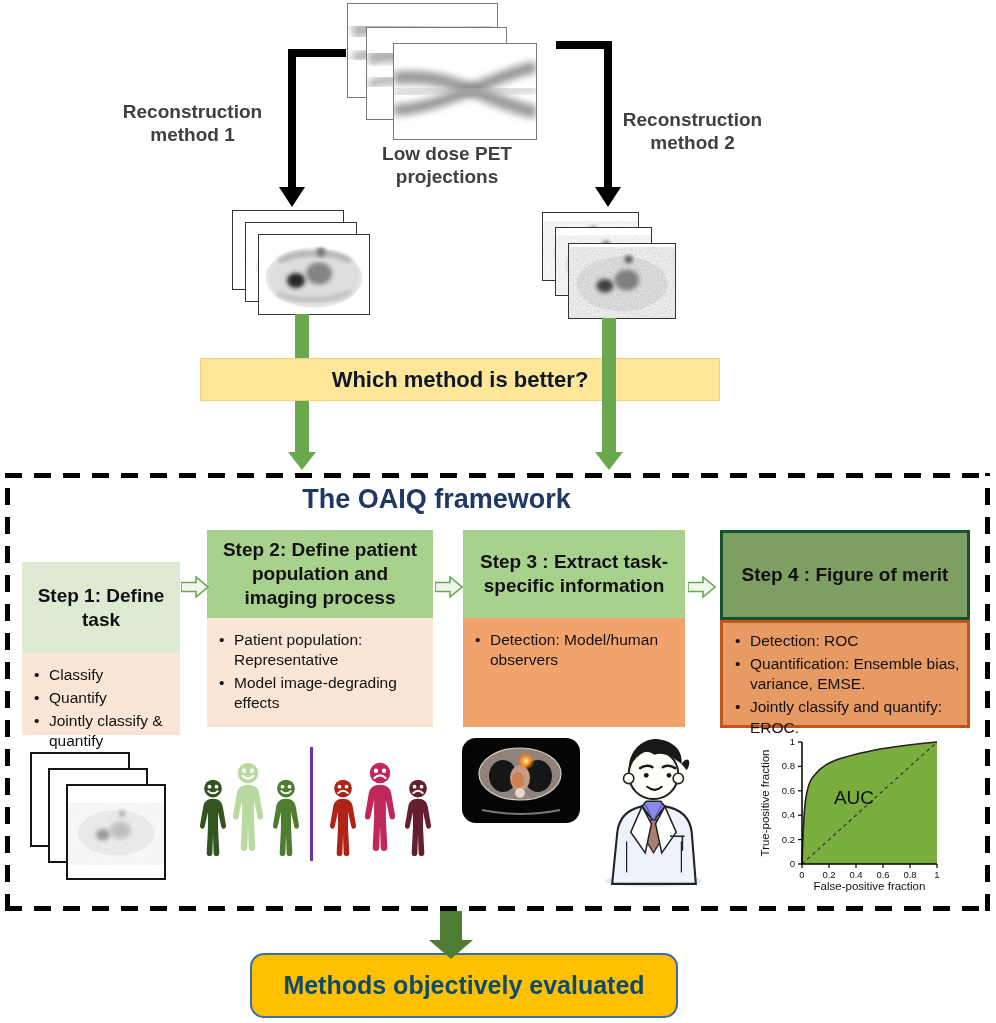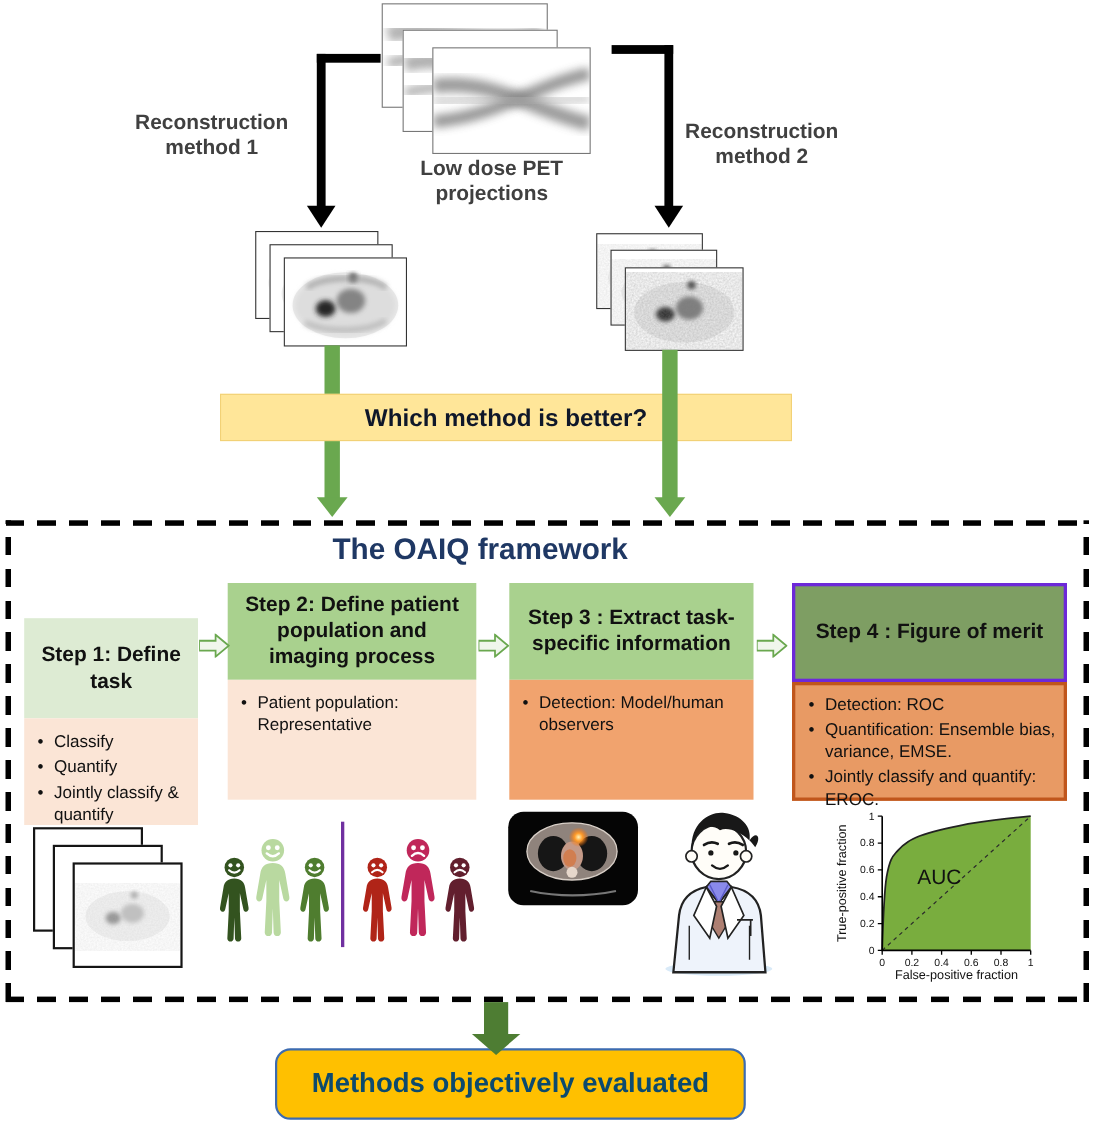--- a/index.html
+++ b/index.html
@@ -44,21 +44,21 @@
 
   .step { position:absolute; }
   .step-header { display:flex; align-items:center; justify-content:center; text-align:center;
                  font-weight:bold; font-size:19px; line-height:1.25; color:#111; padding:4px 6px; }
   .step-body { padding:12px 6px 6px 8px; }
   .step-body ul { list-style:none; }
   .step-body li { position:relative; padding-left:19px; font-size:15.5px; line-height:1.3; margin-bottom:3px; color:#111; }
   .step-body li::before { content:"•"; position:absolute; left:4px; }
   .h-light { background:#ddebd3; }
   .h-mid   { background:#a9d18e; }
-  .h-dark  { background:#7e9e63; border:3px solid #6d28d9; }
+  .h-dark  { background:#7e9e63; border:3px solid #14532d; }
   .b-light { background:#fbe5d6; }
   .b-orange{ background:#f1a36e; }
   .b-orange-brd { background:#e89a64; border:3px solid #c0561c; }
 
   .step-arrow { position:absolute; width:28px; height:22px; }
 
   .divider { position:absolute; width:3px; background:#7030a0; }
 
   .petct { position:absolute; border-radius:14px; overflow:hidden; background:#050505; }
   .roc { position:absolute; }
@@ -190,34 +190,35 @@
   </div>
 
   
   <div class="framework">
     <div class="fw-title">The OAIQ framework</div>
   </div>
 
   
   <div class="step" style="left:22px;top:530px;width:158px;margin-top:32px;">
     <div class="step-header h-light" style="height:91px;">Step 1: Define task</div>
-    <div class="step-body b-light" style="height:97px;">
+    <div class="step-body b-light" style="height:82px;">
       <ul>
         <li>Classify</li>
         <li>Quantify</li>
         <li>Jointly classify &amp; quantify</li>
       </ul>
     </div>
   </div>
 
   <div class="step" style="left:207px;top:530px;width:226px;">
     <div class="step-header h-mid" style="height:88px;">Step 2: Define patient population and imaging process</div>
     <div class="step-body b-light" style="height:109px;">
       <ul>
         <li>Patient population: Representative</li>
+        <li>Model image-degrading effects</li>
       </ul>
     </div>
   </div>
 
   <div class="step" style="left:463px;top:530px;width:222px;">
     <div class="step-header h-mid" style="height:88px;">Step 3 : Extract task-specific information</div>
     <div class="step-body b-orange" style="height:109px;">
       <ul>
         <li>Detection: Model/human observers</li>
       </ul>

